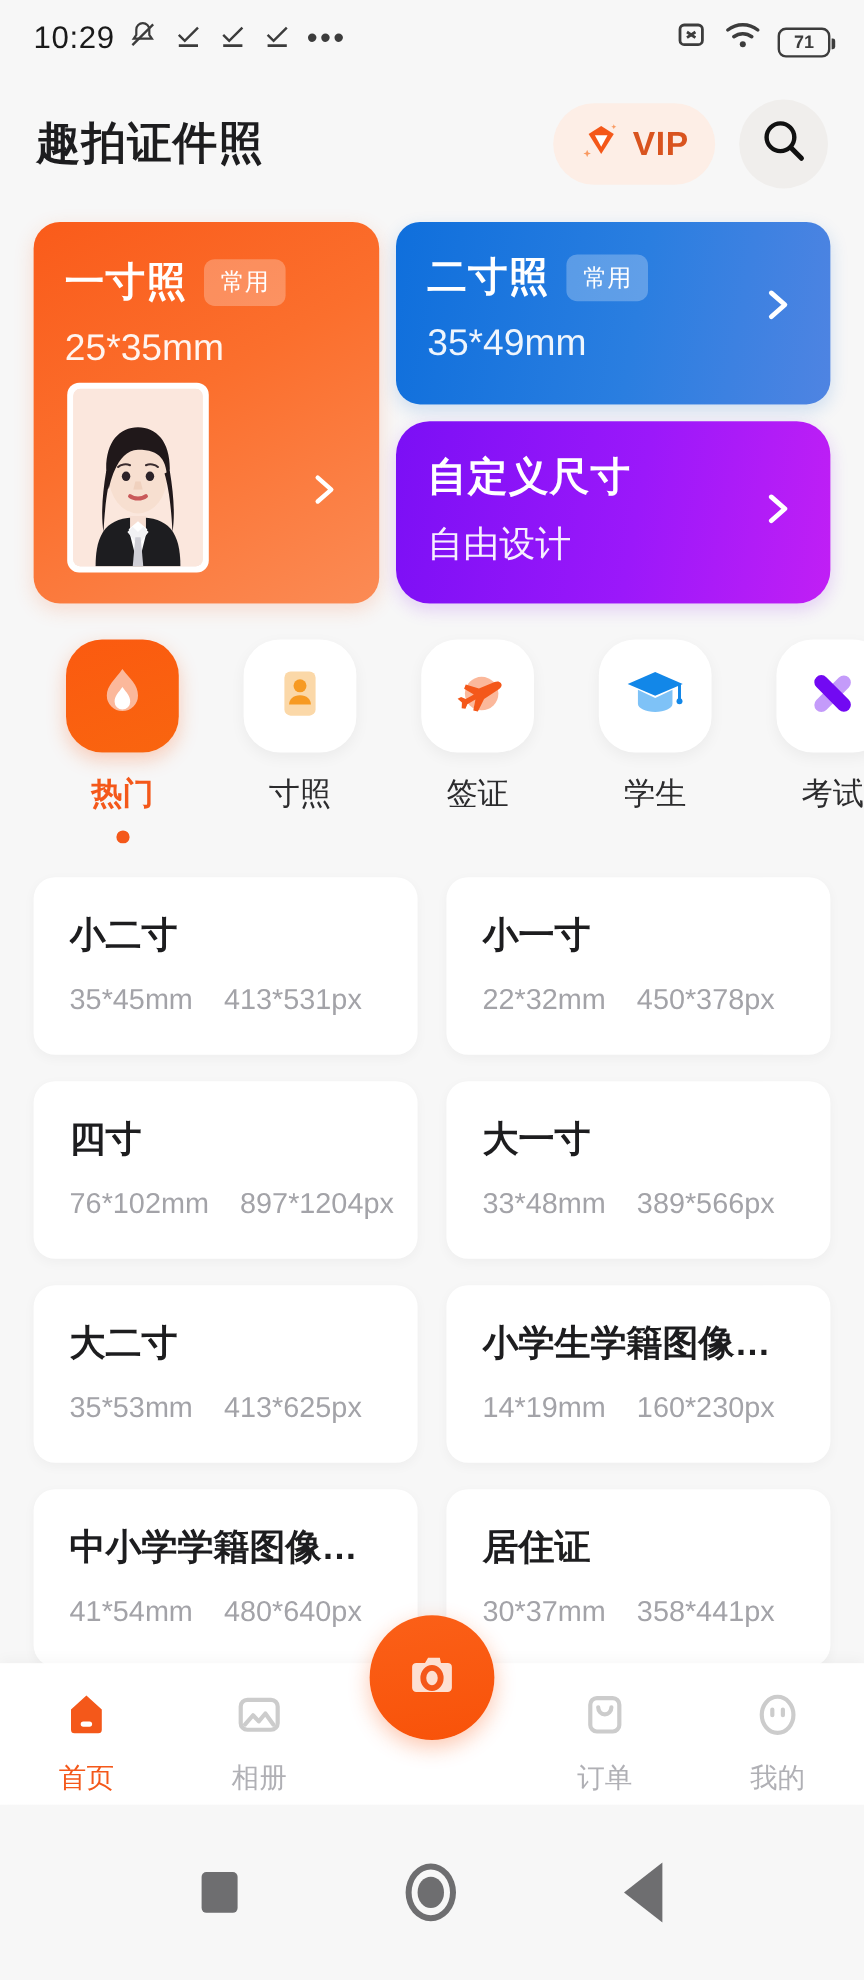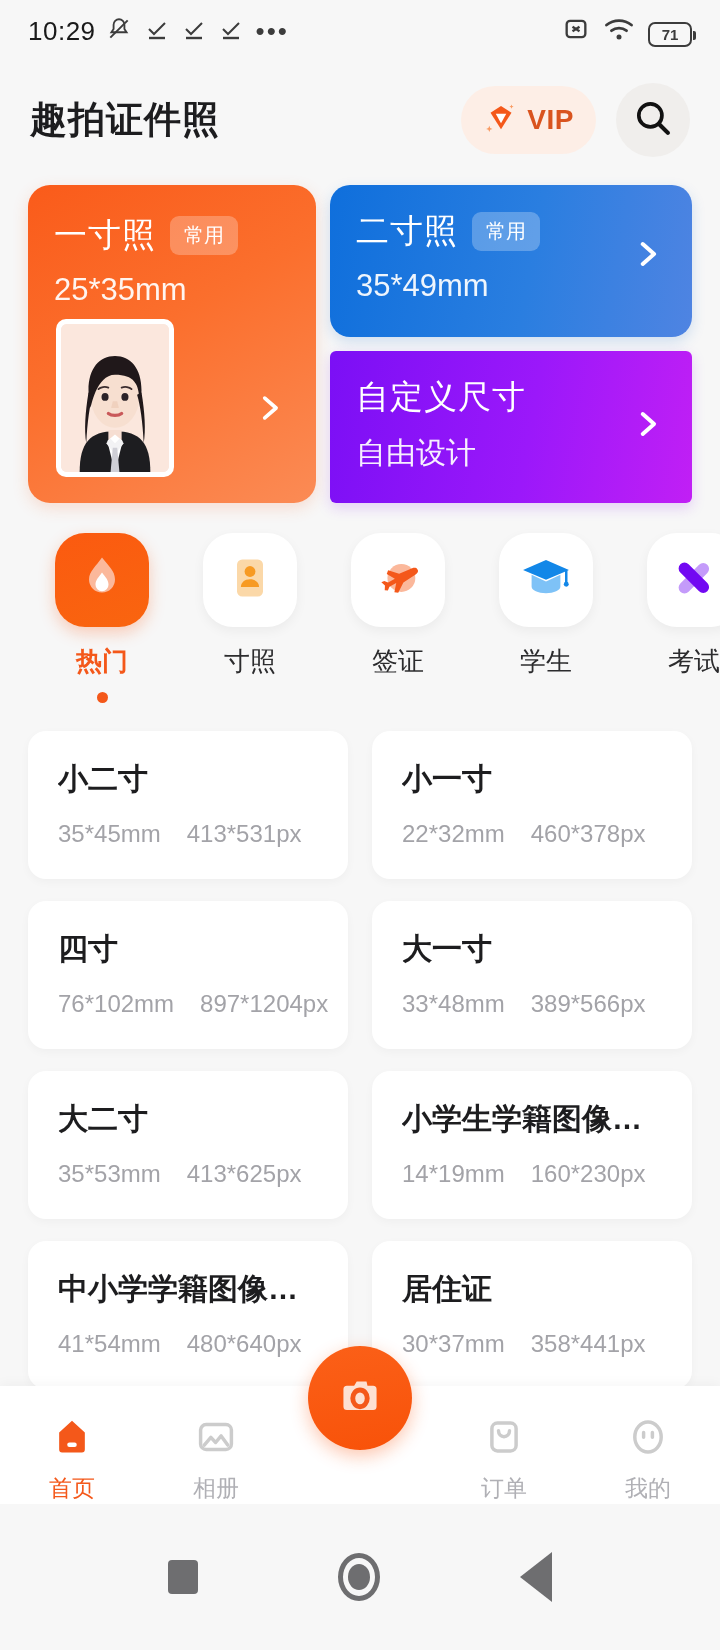--- a/index.html
+++ b/index.html
@@ -55,26 +55,26 @@
     position: relative; padding: 28px 26px;
     box-shadow: 0 5px 16px rgba(250,100,40,.18);
   }
   .hero-right { display: flex; flex-direction: column; gap: 14px; flex: 1; }
   .card-blue {
     height: 152px; border-radius: 20px; position: relative; padding: 24px 26px;
     background: linear-gradient(100deg, #0f6fdc 0%, #2a7ee0 55%, #4f84e2 100%);
     box-shadow: 0 5px 14px rgba(30,110,210,.18);
   }
   .card-purple {
-    height: 152px; border-radius: 6px; position: relative; padding: 24px 26px;
+    height: 152px; border-radius: 28px; position: relative; padding: 24px 26px;
     background: linear-gradient(100deg, #7b0ff5 0%, #9b18fa 55%, #c11ff5 100%);
     box-shadow: 0 5px 14px rgba(140,30,240,.18);
   }
   .row-title { display: flex; align-items: center; gap: 14px; }
-  .card-title { font-size: 33px; font-weight: 400; color: #fff; letter-spacing: 1px; }
+  .card-title { font-size: 33px; font-weight: 700; color: #fff; letter-spacing: 1px; }
   .badge {
     background: rgba(255,255,255,.26); border-radius: 9px;
     padding: 6px 14px; font-size: 20px; color: #fff; font-weight: 500;
   }
   .card-sub { margin-top: 14px; font-size: 31px; color: rgba(255,255,255,.93); font-weight: 400; }
   .card-sub-p { margin-top: 13px; font-size: 30px; color: rgba(255,255,255,.93); }
   .chev {
     position: absolute; color: #fff; font-size: 0;
   }
   .chev svg { display: block; }
@@ -123,21 +123,21 @@
   .size-meta span { font-size: 24px; color: #a3a3a8; }
 
   
   .bottom-fade {
     position: absolute; left: 0; right: 0; bottom: 146px; height: 40px;
     background: linear-gradient(180deg, rgba(247,247,247,0) 0%, #f9f9f9 100%);
     pointer-events: none;
   }
   .tabbar {
     position: absolute; left: 0; right: 0; bottom: 146px; height: 118px;
-    background: #fff; display: flex; align-items: flex-end;
+    background: #fff; display: flex; align-items: center;
     box-shadow: 0 -2px 12px rgba(0,0,0,.04);
   }
   .tab { flex: 1; display: flex; flex-direction: column; align-items: center; padding-top: 14px; }
   .tab-label { margin-top: 10px; font-size: 23px; color: #b0b0b5; }
   .tab-label.active { color: #f4581a; }
   .fab {
     position: absolute; left: 50%; transform: translateX(-50%);
     bottom: 200px; width: 104px; height: 104px; border-radius: 50%;
     background: linear-gradient(170deg,#fb6018 0%,#f85209 100%);
     display: flex; align-items: center; justify-content: center;
@@ -375,21 +375,21 @@
       <div class="size-meta">
         <span>35*45mm</span>
         <span>413*531px</span>
       </div>
     </div>
 
     <div class="size-card">
       <div class="size-name">小一寸</div>
       <div class="size-meta">
         <span>22*32mm</span>
-        <span>460*378px</span>
+        <span>450*378px</span>
       </div>
     </div>
 
     <div class="size-card">
       <div class="size-name">四寸</div>
       <div class="size-meta">
         <span>76*102mm</span>
         <span>897*1204px</span>
       </div>
     </div>

